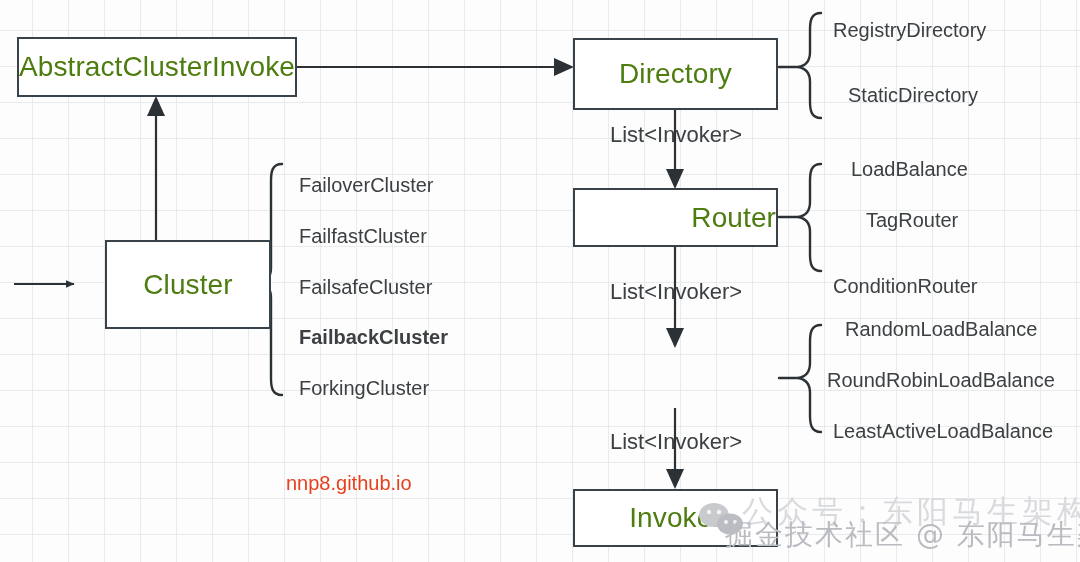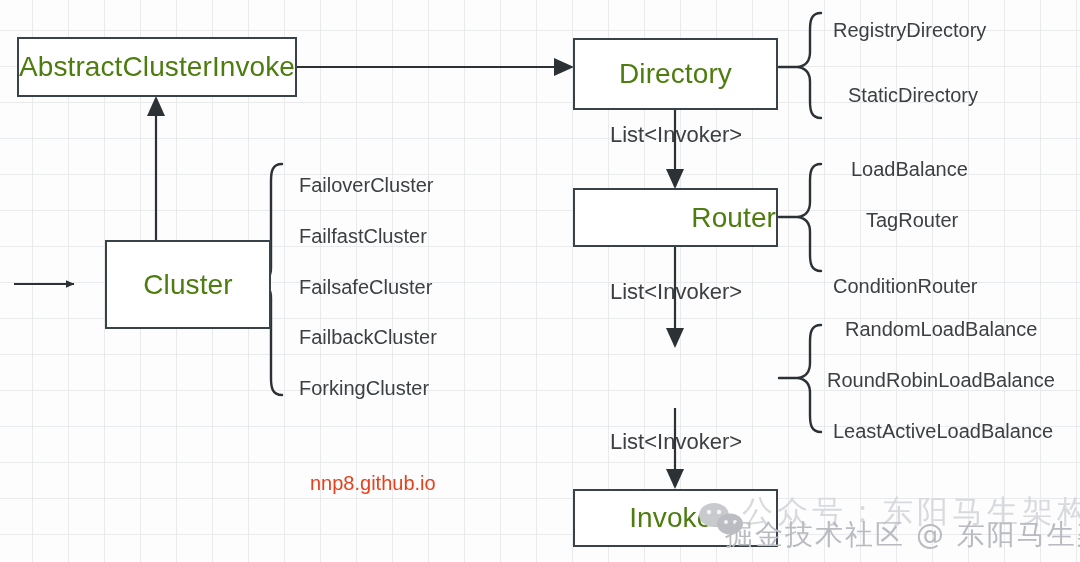--- a/index.html
+++ b/index.html
@@ -203,21 +203,21 @@
 
   <div class="leaf" style="left:299px; top:175px;">
     <span>FailoverCluster</span>
   </div>
   <div class="leaf" style="left:299px; top:226px;text-align:center;">
     <span>FailfastCluster</span>
   </div>
   <div class="leaf" style="left:299px; top:277px;">
     <span>FailsafeCluster</span>
   </div>
-  <div class="leaf" style="left:299px; top:327px;">
+  <div class="leaf" style="left:299px; top:327px;font-weight:bold;">
     <span>FailbackCluster</span>
   </div>
   <div class="leaf" style="left:299px; top:378px;">
     <span>ForkingCluster</span>
   </div>
 
   <div class="leaf" style="left:833px; top:20px;">
     <span>RegistryDirectory</span>
   </div>
   <div class="leaf" style="left:840px; top:85px;margin-left:8px;">
@@ -237,21 +237,21 @@
   <div class="leaf" style="left:845px; top:319px;">
     <span>RandomLoadBalance</span>
   </div>
   <div class="leaf" style="left:827px; top:370px;">
     <span>RoundRobinLoadBalance</span>
   </div>
   <div class="leaf" style="left:833px; top:421px;">
     <span>LeastActiveLoadBalance</span>
   </div>
 
-  <div class="url-note" style="left:286px; top:473px;padding-left:24px;">
+  <div class="url-note" style="left:286px; top:473px;">
     <span>nnp8.github.io</span>
   </div>
 
   <div class="wm wm-back" style="left:742px; top:496px;">
     <span>公众号：东阳马生架构</span>
   </div>
 
   <svg class="wm-logo" style="left:695px; top:500px;" viewBox="0 0 54 40">
     <ellipse cx="19" cy="15" rx="15" ry="12" fill="#c9cace"></ellipse>
     <ellipse cx="35" cy="24" rx="13" ry="10.5" fill="#bcbdc2"></ellipse>

